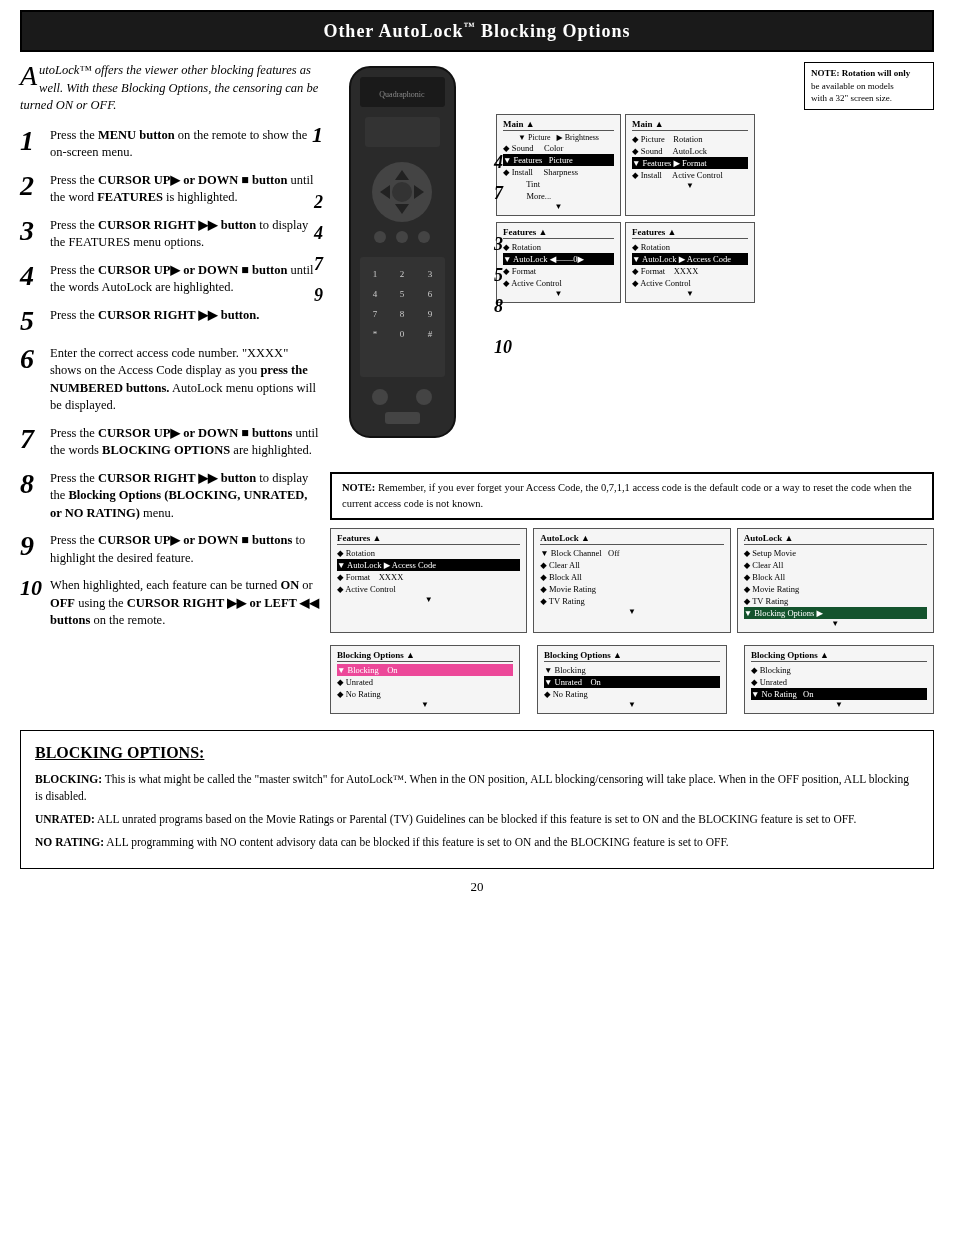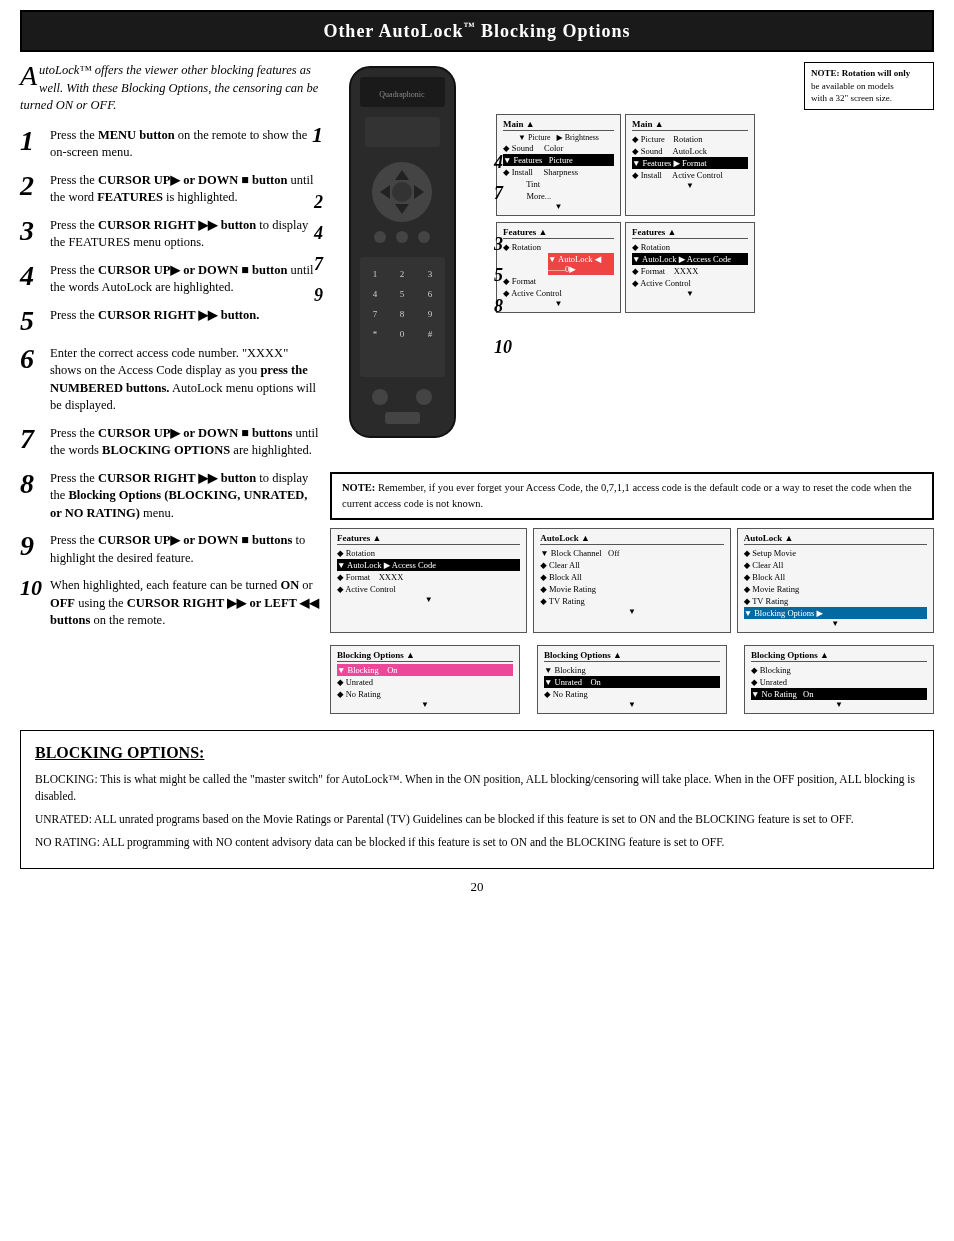--- a/index.html
+++ b/index.html
@@ -138,21 +138,21 @@
     }
     .blocking-section .section-title {
       font-weight: bold;
       font-size: 16px;
       margin-bottom: 6px;
       text-decoration: underline;
     }
     .blocking-section p {
       margin-bottom: 6px;
     }
-    .blocking-section strong { font-weight: normal; }
+    .blocking-section strong { font-weight: bold; }
 
     
     .page-number {
       text-align: center;
       font-size: 13px;
       margin: 8px 0 4px 0;
     }
 
     .menu-scroll-arrow {
       text-align: center;
@@ -339,21 +339,21 @@
             <div class="menu-item" style="background:#000;color:#fff;">▼ Features ▶ Format</div>
             <div class="menu-item">◆ Install &nbsp;&nbsp;&nbsp; Active Control</div>
             <div class="menu-scroll-arrow">▼</div>
           </div>
         </div>
 
         <div style="display:flex; gap:4px;">
           <div class="menu-box" style="width:125px;">
             <div class="menu-title">Features ▲</div>
             <div class="menu-item">◆ Rotation</div>
-            <div class="menu-item" style="background:#ef4444;color:#fff;margin-left:45px;">▼ AutoLock ◀——0▶</div>
+            <div class="menu-item" style="background:#000000;color:#fff;">▼ AutoLock ◀——0▶</div>
             <div class="menu-item">◆ Format</div>
             <div class="menu-item">◆ Active Control</div>
             <div class="menu-scroll-arrow">▼</div>
           </div>
 
           <div class="menu-box" style="width:130px;">
             <div class="menu-title">Features ▲</div>
             <div class="menu-item">◆ Rotation</div>
             <div class="menu-item" style="background:#000;color:#fff;">▼ AutoLock ▶ Access Code</div>
             <div class="menu-item">◆ Format &nbsp;&nbsp; XXXX</div>
@@ -390,21 +390,21 @@
         <div class="menu-scroll-arrow">▼</div>
       </div>
 
       <div class="menu-box" style="flex:1;">
         <div class="menu-title">AutoLock ▲</div>
         <div class="menu-item">◆ Setup Movie</div>
         <div class="menu-item">◆ Clear All</div>
         <div class="menu-item">◆ Block All</div>
         <div class="menu-item">◆ Movie Rating</div>
         <div class="menu-item">◆ TV Rating</div>
-        <div class="menu-item" style="background:#0369a1;color:#fff;">▼ Blocking Options ▶</div>
+        <div class="menu-item" style="background:#14532d;color:#fff;">▼ Blocking Options ▶</div>
         <div class="menu-scroll-arrow">▼</div>
       </div>
     </div>
 
     <div style="display:flex; gap:17px;">
       <div class="menu-box" style="flex:1;">
         <div class="menu-title">Blocking Options ▲</div>
         <div class="menu-item" style="background:#ec4899;color:#fff;">▼ Blocking &nbsp;&nbsp; On</div>
         <div class="menu-item">◆ Unrated</div>
         <div class="menu-item">◆ No Rating</div>

